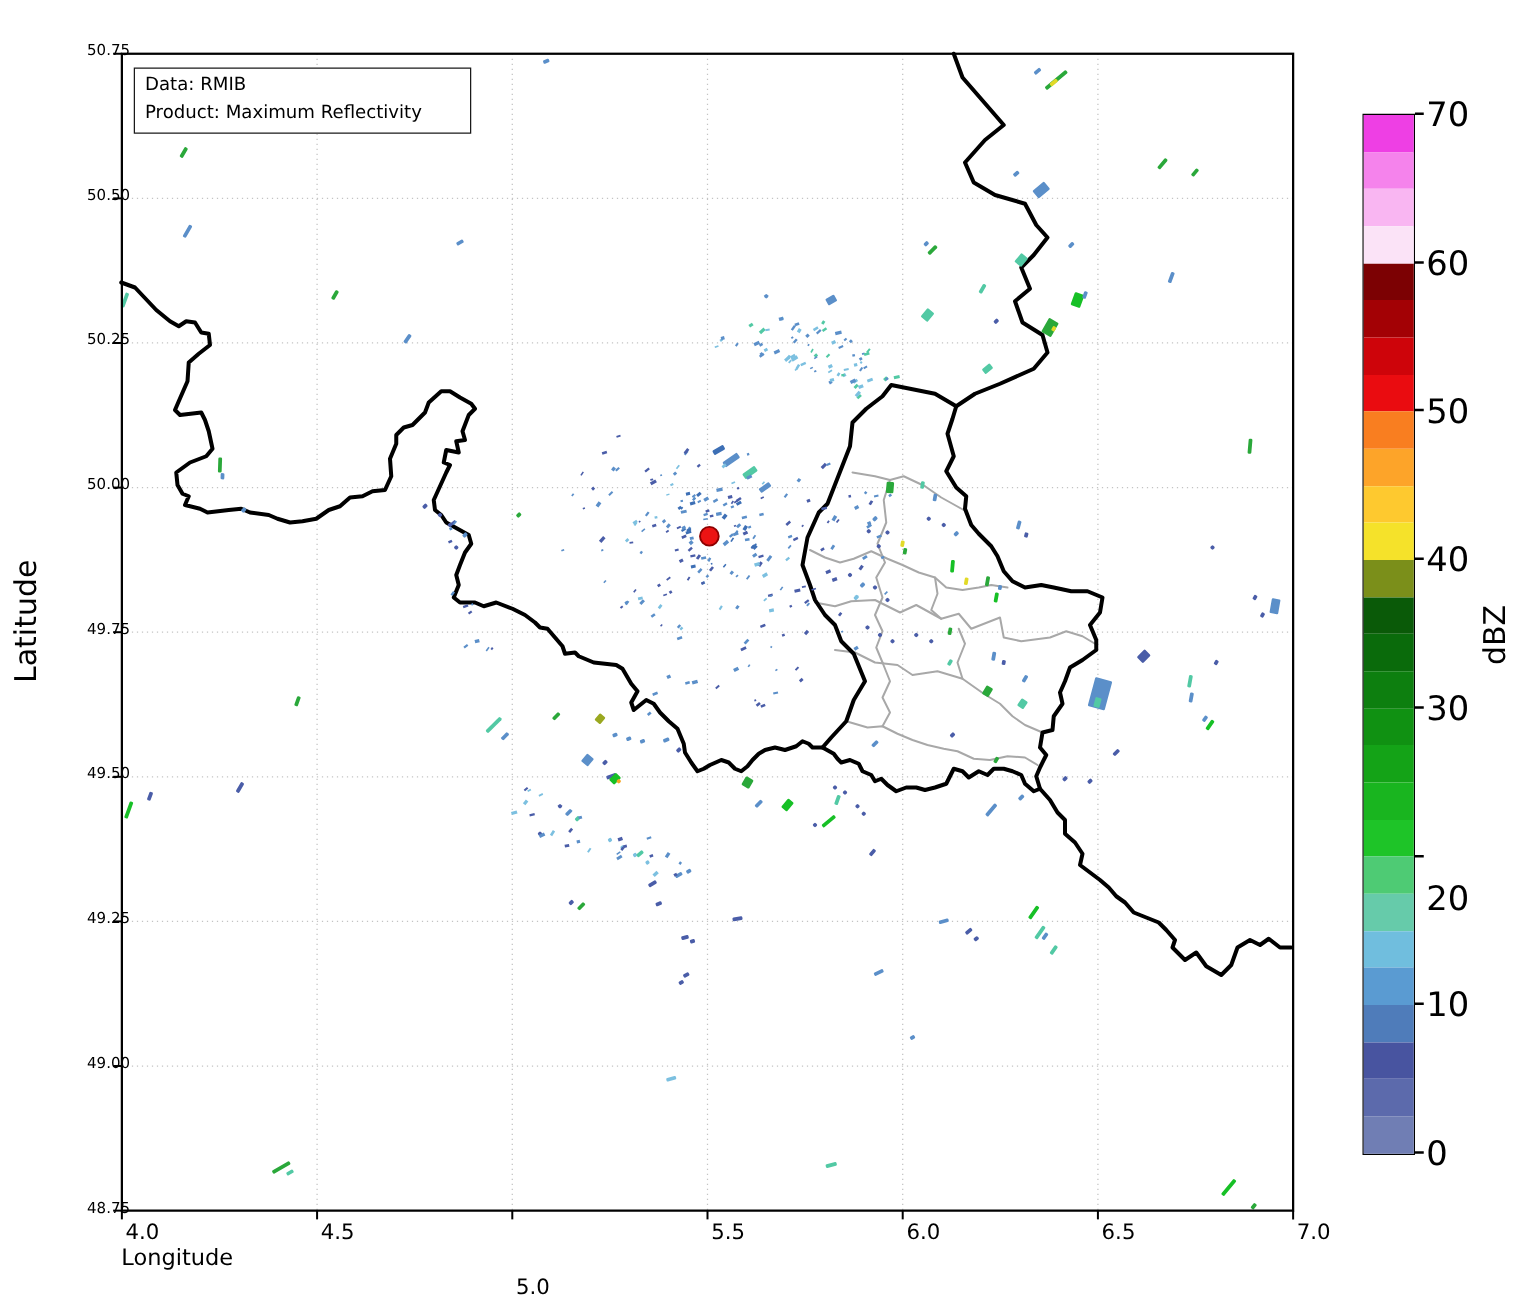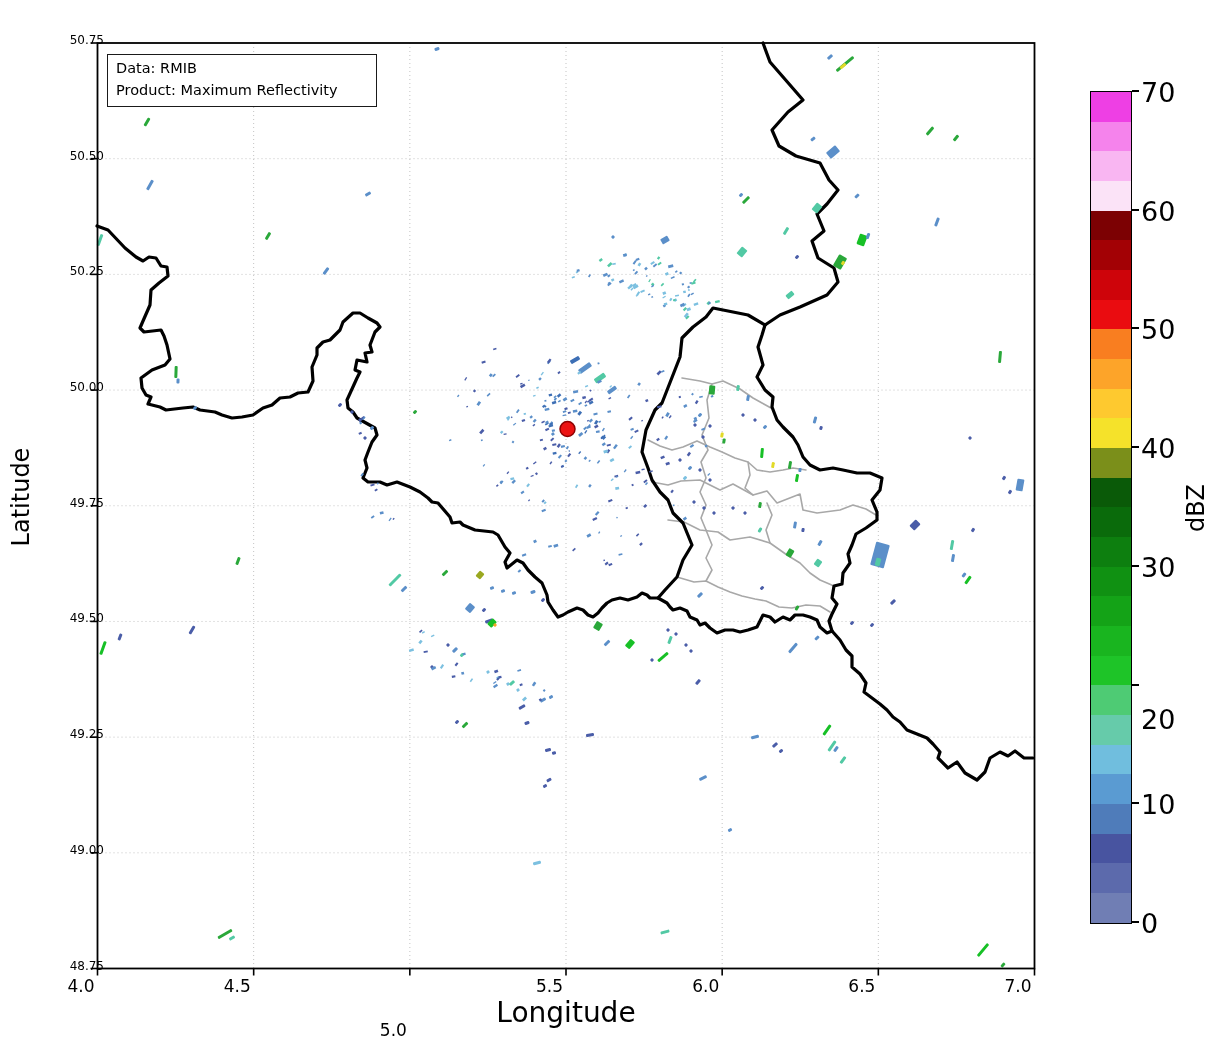--- a/index.html
+++ b/index.html
@@ -4,25 +4,25 @@
 <style>
   html,body{margin:0;padding:0;background:#fff;}
   .fig{position:relative;width:1219px;height:1040px;background:#fff;
        font-family:"DejaVu Sans","Liberation Sans",sans-serif;color:#000;overflow:hidden;}
   #map-svg{position:absolute;left:0;top:0;z-index:1;}
   .title{position:absolute;left:97px;top:5px;width:938px;text-align:center;
          font-size:27px;color:#000;z-index:4;}
   .infobox{position:absolute;left:107px;top:54px;width:252px;background:#fff;
            border:1.6px solid #1a1a1a;padding:3px 8px 4px 8px;font-size:14.5px;
            line-height:1.5;z-index:5;}
-  .xlabel{position:absolute;left:97px;top:996px;width:938px;text-align:center;
-          font-size:28px;z-index:4;}
+  .xlabel{position:absolute;left:97px;top:996px;width:938px;text-align:left;
+          font-size:18px;z-index:4;}
   .ylabel{position:absolute;left:-39px;top:483px;width:120px;height:28px;text-align:center;
           font-size:24px;transform:rotate(-90deg);transform-origin:center;z-index:4;}
-  .xtick{position:absolute;top:976px;width:60px;margin-left:-30px;text-align:left;
+  .xtick{position:absolute;top:976px;width:60px;margin-left:-30px;text-align:right;
          font-size:17px;z-index:4;}
   .ytick{position:absolute;left:44px;width:60px;text-align:right;font-size:12px;
          margin-top:-10px;z-index:4;}
   #colorbar{position:absolute;left:1090px;top:91px;width:40px;height:831px;
             border:1.4px solid #000;display:flex;flex-direction:column;z-index:4;}
   .cbseg{flex:1 1 auto;}
   .cbtickmark{position:absolute;left:1132px;width:7px;height:2px;background:#000;
               margin-top:-1px;z-index:4;}
   .cbticklabel{position:absolute;left:1141px;font-size:27px;margin-top:-14px;z-index:4;}
   .cbar-label{position:absolute;left:1157px;top:493px;width:80px;height:30px;text-align:center;

